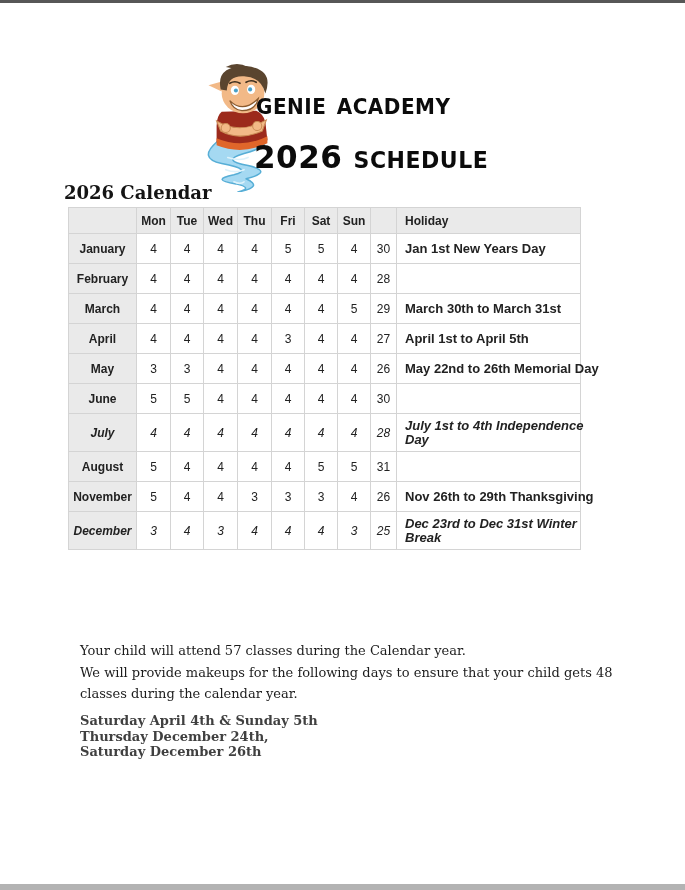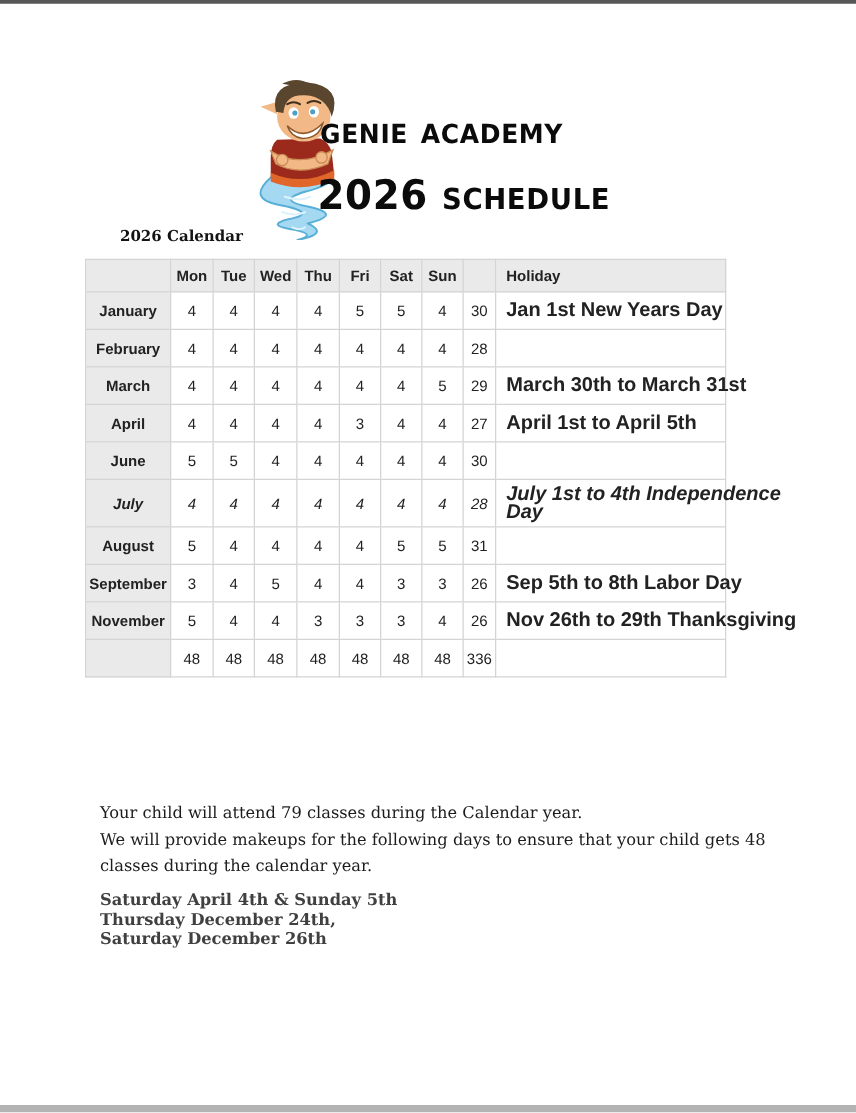--- a/index.html
+++ b/index.html
@@ -32,23 +32,23 @@
     letter-spacing: 0.5px;
     color: #0b0b0b;
     transform: scaleY(1.05);
     transform-origin: left top;
     white-space: nowrap;
   }
   .brand-line1 { left: 256px; top: 87px;  font-size: 28px; }
   .brand-line2 { left: 254px; top: 138px; font-size: 31px; }
 
   .section-title {
-    position: absolute; left: 96px; top: 182px;
+    position: absolute; left: 64px; top: 182px;
     font-family: "DejaVu Serif", serif;
-    font-weight: bold; font-size: 12px; color: #141414;
+    font-weight: bold; font-size: 18px; color: #141414;
     white-space: nowrap;
   }
 
   
   table.calendar {
     position: absolute; left: 68px; top: 207px;
     border-collapse: collapse;
     table-layout: fixed;
     width: 512px;
     font-family: "Liberation Sans", sans-serif;
@@ -68,21 +68,21 @@
   }
   .c-holiday-h { text-align: left; padding-left: 8px !important; }
   .c-month {
     background: #eaeaea; font-weight: bold; text-align: center;
     font-size: 12px;
   }
   .c-num, .c-total { text-align: center; font-weight: normal; background: #fff; }
   .c-holiday {
     background: #fff; font-weight: bold; text-align: left;
     padding-left: 8px !important;
-    font-size: 16px; line-height: 14px;
+    font-size: 13px; line-height: 14px;
     white-space: pre;
   }
   
   .notes {
     position: absolute; left: 80px; top: 640px; width: 540px;
     font-family: "DejaVu Serif", serif;
     font-size: 13px; line-height: 21.5px; color: #1c1c1c;
   }
   .notes p { margin: 0; white-space: pre-wrap; }
 
@@ -204,20 +204,32 @@
         <td class="c-num">4</td>
         <td class="c-num">4</td>
         <td class="c-num">4</td>
         <td class="c-num">3</td>
         <td class="c-num">4</td>
         <td class="c-num">4</td>
         <td class="c-total">27</td>
         <td class="c-holiday">April 1st to April 5th</td>
       </tr>
       <tr>
+        <th class="c-month">May</th>
+        <td class="c-num">3</td>
+        <td class="c-num">3</td>
+        <td class="c-num">4</td>
+        <td class="c-num">4</td>
+        <td class="c-num">4</td>
+        <td class="c-num">4</td>
+        <td class="c-num">4</td>
+        <td class="c-total">26</td>
+        <td class="c-holiday">May 22nd to 26th Memorial Day</td>
+      </tr>
+      <tr>
         <th class="c-month">June</th>
         <td class="c-num">5</td>
         <td class="c-num">5</td>
         <td class="c-num">4</td>
         <td class="c-num">4</td>
         <td class="c-num">4</td>
         <td class="c-num">4</td>
         <td class="c-num">4</td>
         <td class="c-total">30</td>
         <td class="c-holiday"></td>
@@ -241,60 +253,49 @@
         <td class="c-num">4</td>
         <td class="c-num">4</td>
         <td class="c-num">4</td>
         <td class="c-num">4</td>
         <td class="c-num">5</td>
         <td class="c-num">5</td>
         <td class="c-total">31</td>
         <td class="c-holiday"></td>
       </tr>
       <tr>
-        <th class="c-month">September</th>
-        <td class="c-num">3</td>
-        <td class="c-num">4</td>
-        <td class="c-num">5</td>
-        <td class="c-num">4</td>
-        <td class="c-num">4</td>
-        <td class="c-num">3</td>
-        <td class="c-num">3</td>
-        <td class="c-total">26</td>
-        <td class="c-holiday">Sep 5th to 8th Labor Day</td>
-      </tr>
-      <tr>
         <th class="c-month">November</th>
         <td class="c-num">5</td>
         <td class="c-num">4</td>
         <td class="c-num">4</td>
         <td class="c-num">3</td>
         <td class="c-num">3</td>
         <td class="c-num">3</td>
         <td class="c-num">4</td>
         <td class="c-total">26</td>
         <td class="c-holiday">Nov 26th to 29th Thanksgiving</td>
       </tr>
-      <tr>
-        <th class="c-month"></th>
-        <td class="c-num">48</td>
-        <td class="c-num">48</td>
-        <td class="c-num">48</td>
-        <td class="c-num">48</td>
-        <td class="c-num">48</td>
-        <td class="c-num">48</td>
-        <td class="c-num">48</td>
-        <td class="c-total">336</td>
-        <td class="c-num"></td>
+      <tr class="tall">
+        <th class="c-month">December</th>
+        <td class="c-num">3</td>
+        <td class="c-num">4</td>
+        <td class="c-num">3</td>
+        <td class="c-num">4</td>
+        <td class="c-num">4</td>
+        <td class="c-num">4</td>
+        <td class="c-num">3</td>
+        <td class="c-total">25</td>
+        <td class="c-holiday">Dec 23rd to Dec 31st Winter
+Break</td>
       </tr>
     </tbody>
 </table>
 
 <div class="notes">
-  <p>Your child will attend 79 classes during the Calendar year.</p>
+  <p>Your child will attend 57 classes during the Calendar year.</p>
   <p>We will provide makeups for the following days to ensure that your child gets 48
 classes during the calendar year.</p>
 </div>
 
 <ul class="makeup-list" id="makeup-list">
     <li>Saturday April 4th &amp; Sunday 5th</li>
     <li>Thursday December 24th,</li>
     <li>Saturday December 26th</li>
   </ul>
 

